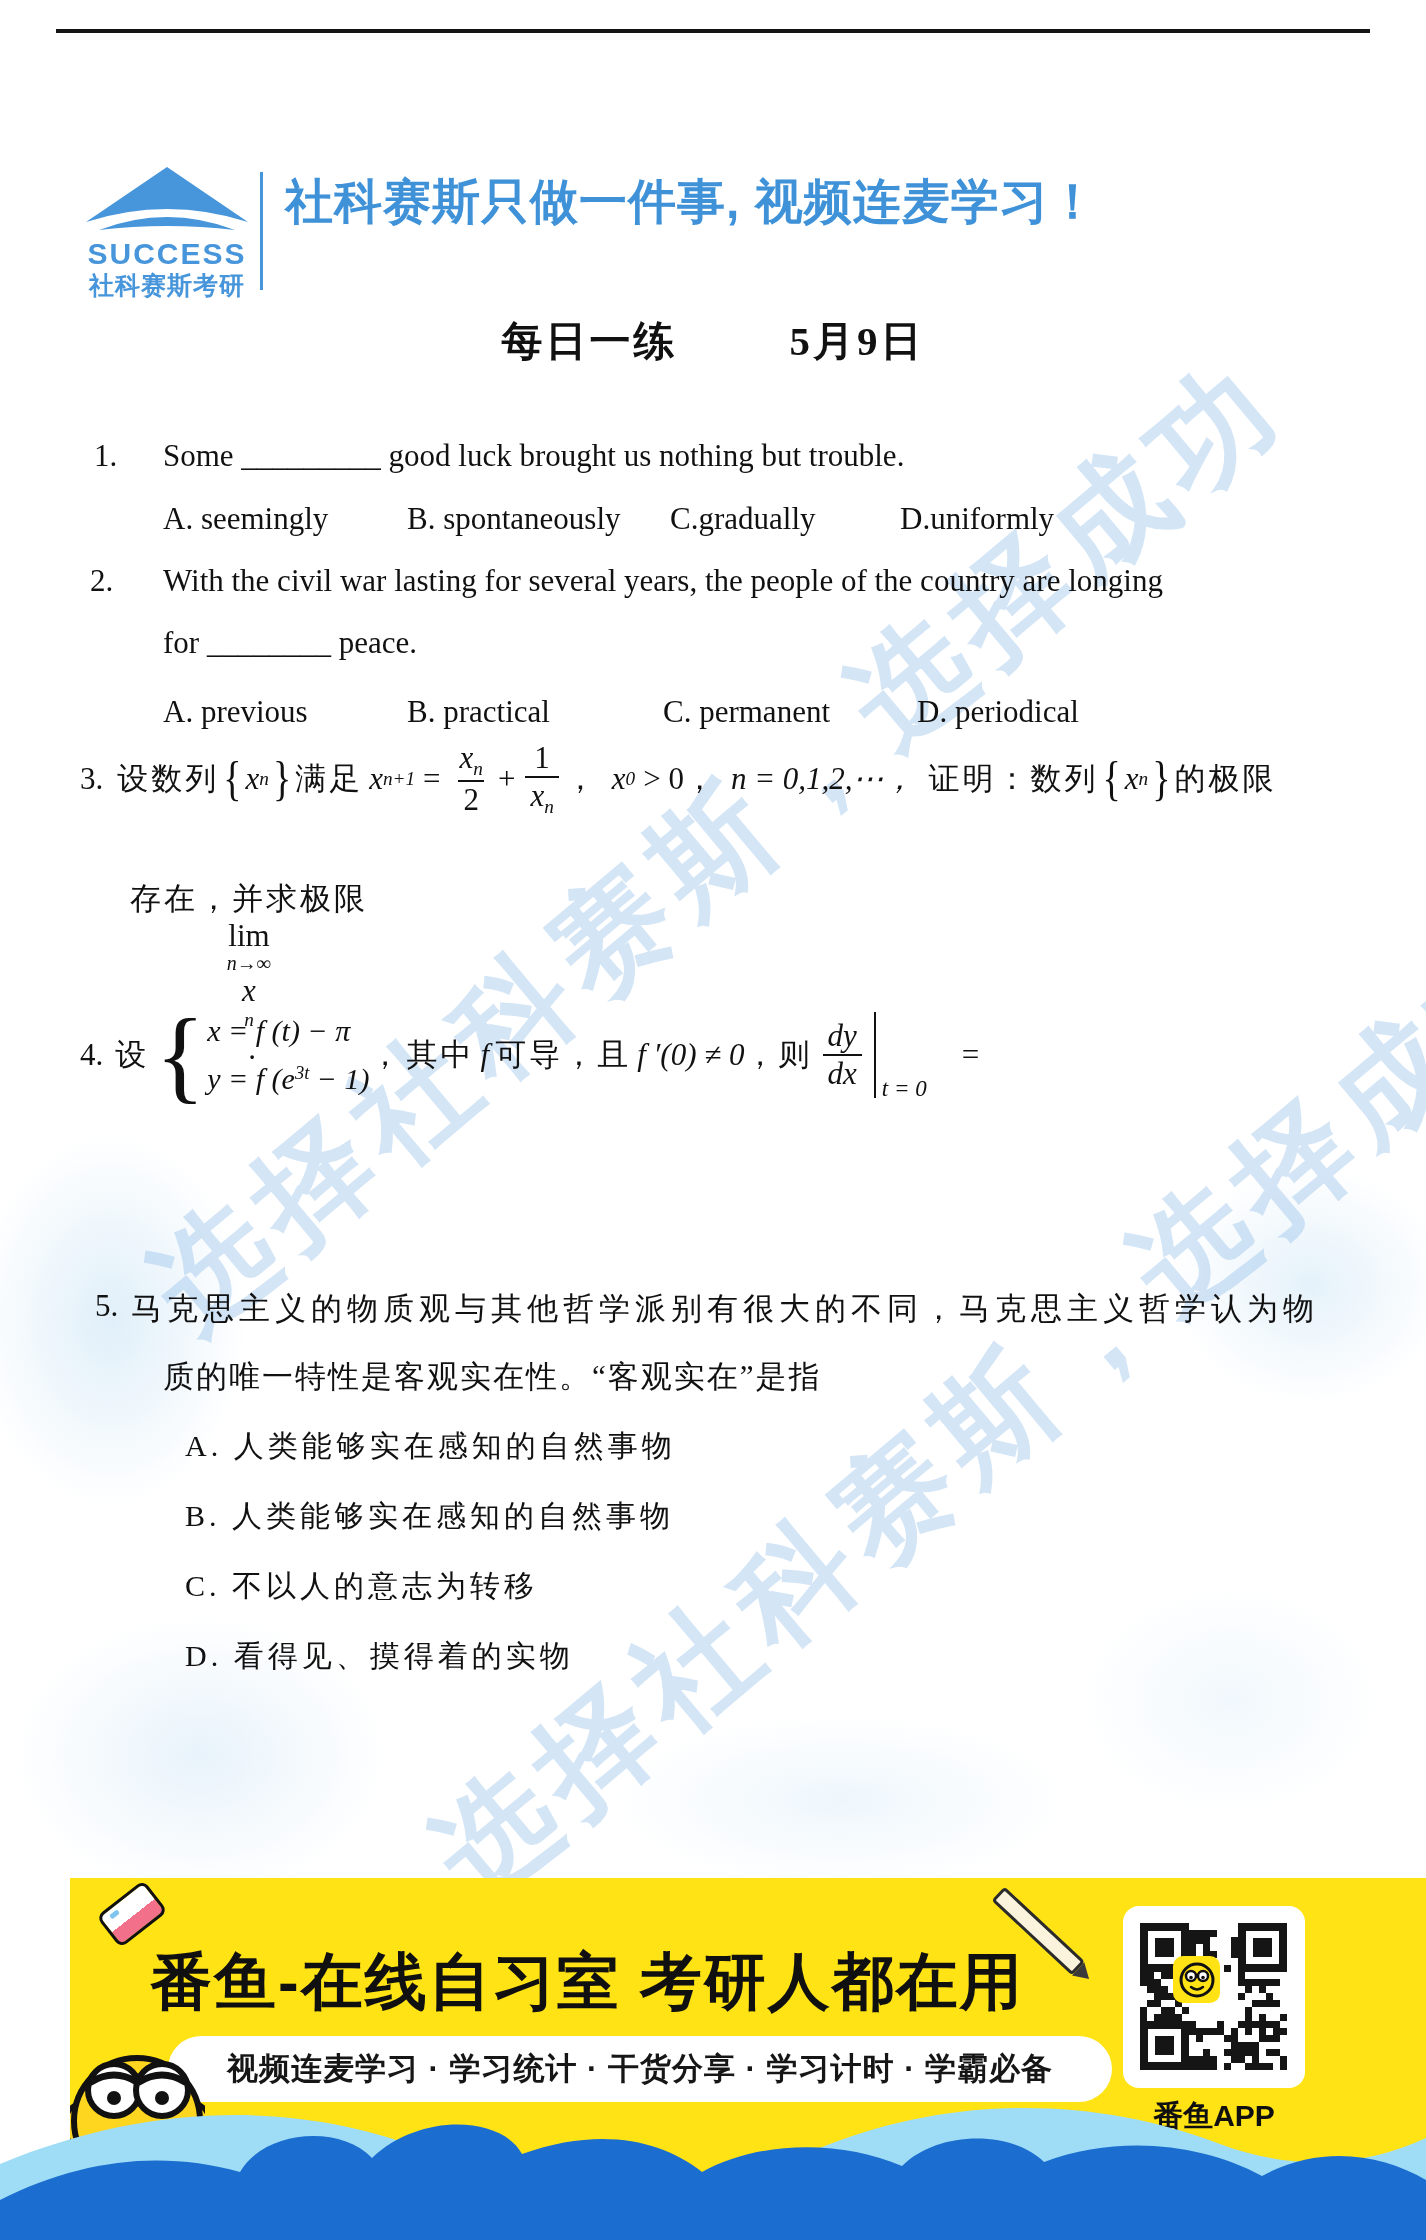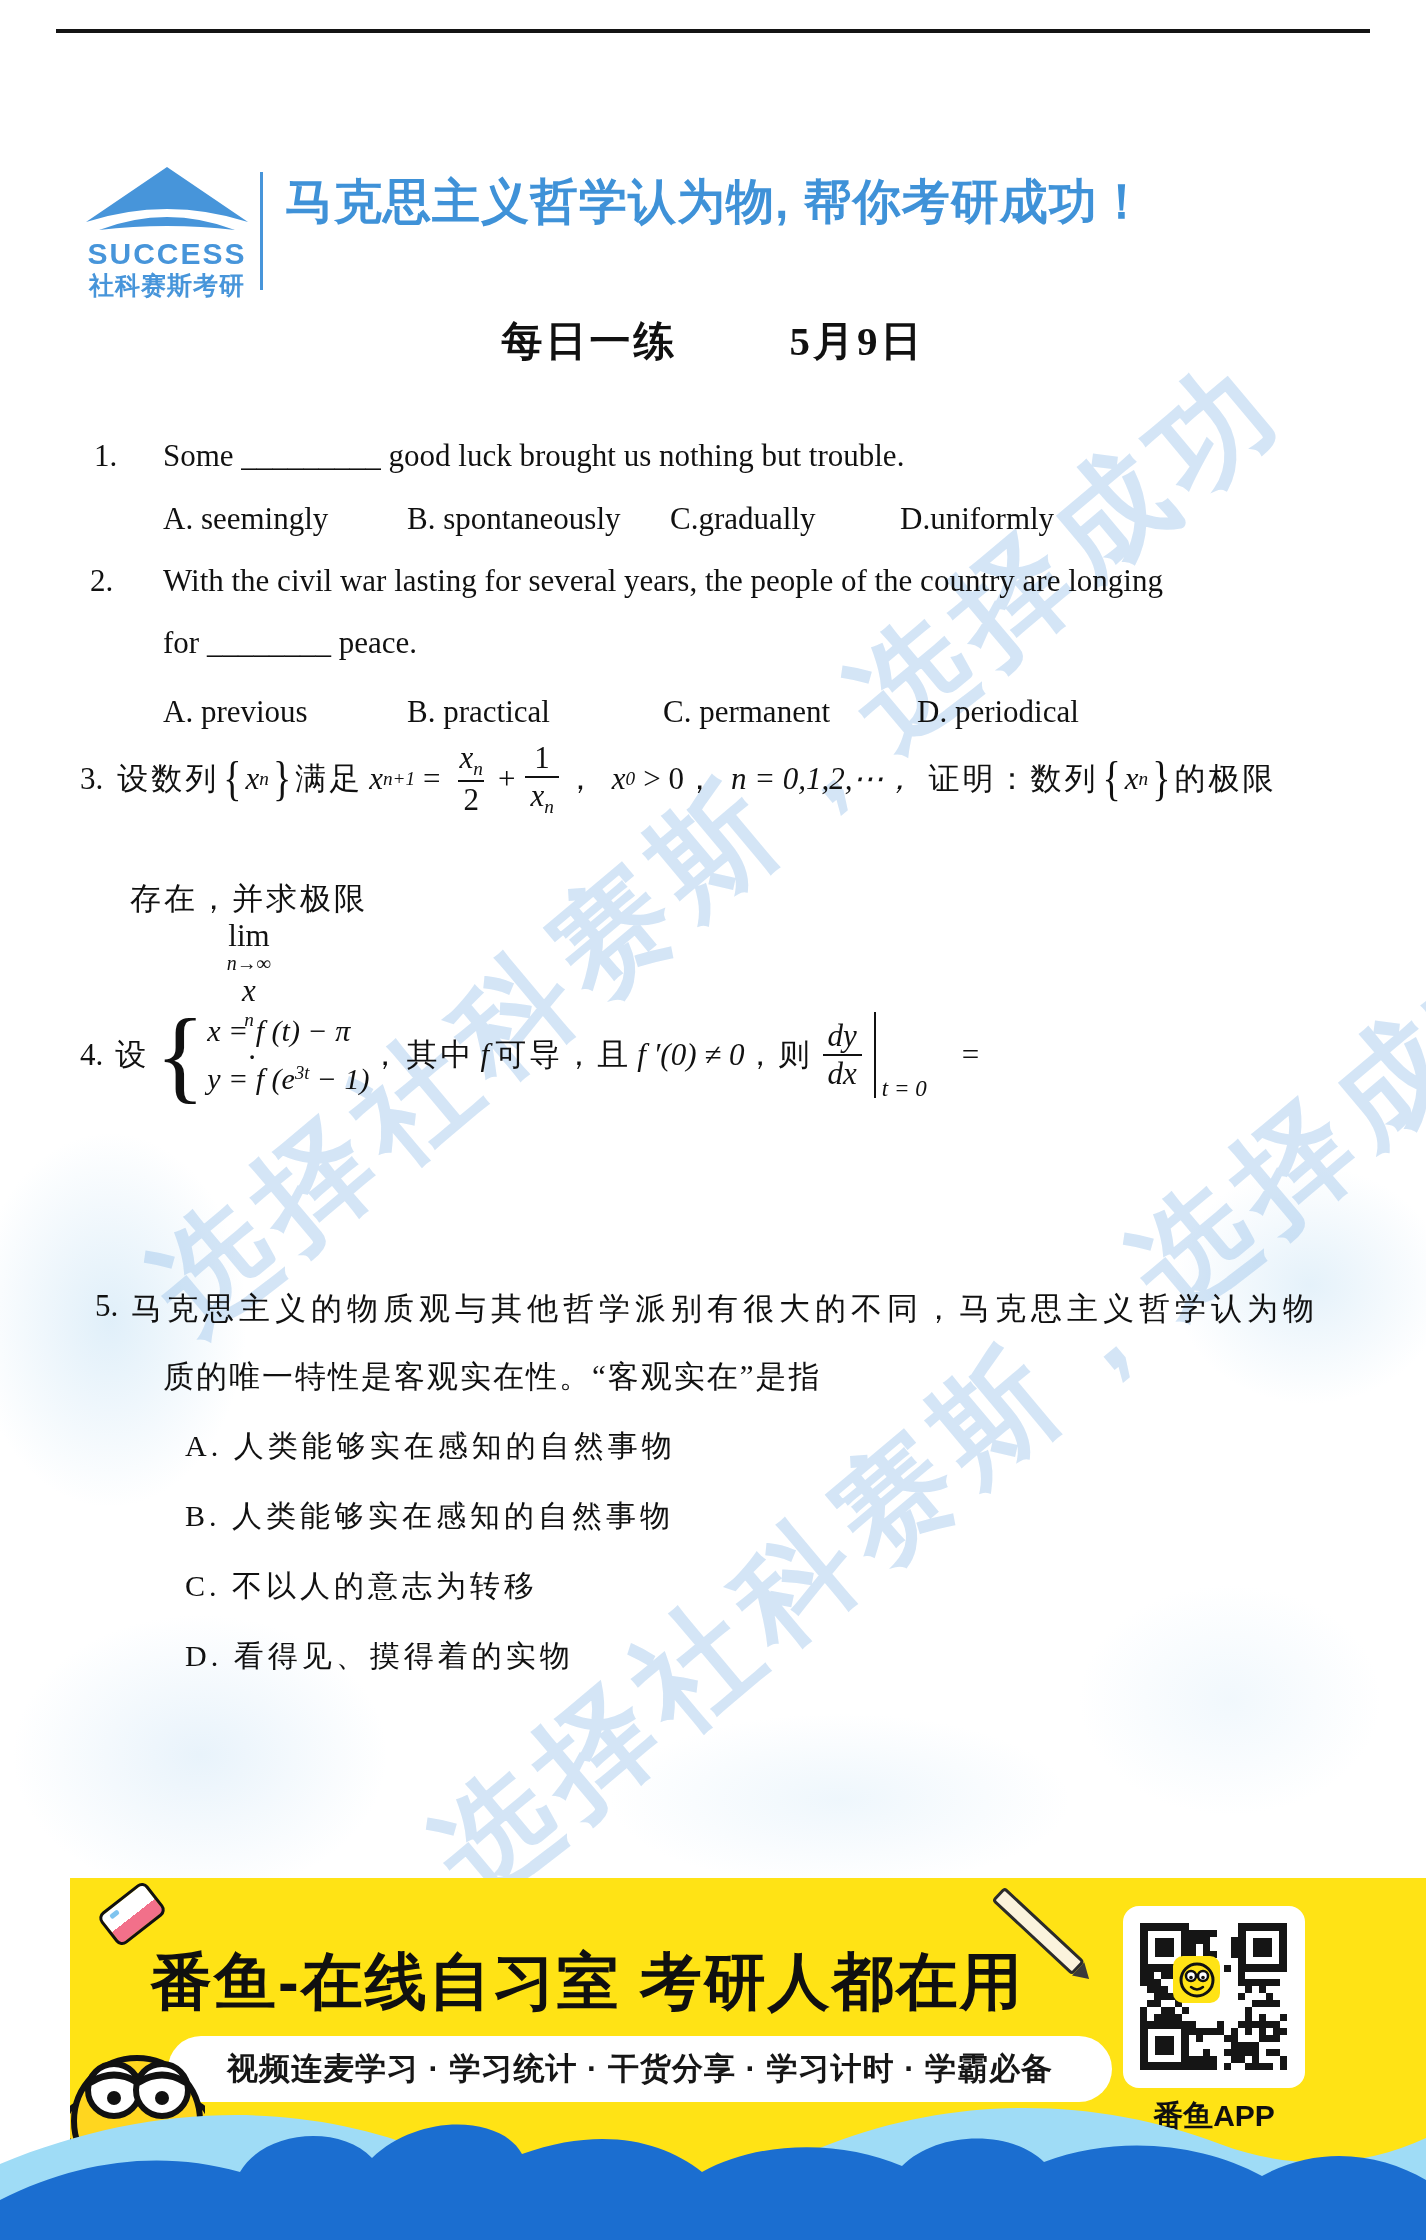--- a/index.html
+++ b/index.html
@@ -138,21 +138,21 @@
 
 <div class="abs content" id="logo-wrap">
   <svg width="172" height="74" viewBox="0 0 172 74">
     <path d="M86,3 L167,58 Q86,32 5,58 Z" fill="#4795DA"></path>
     <path d="M18,66 Q86,40 154,66 Q86,58 18,66 Z" fill="#4795DA"></path>
   </svg>
   <div id="brand-en">SUCCESS</div>
   <div id="brand-cn">社科赛斯考研</div>
 </div>
 <div class="abs content" id="brand-divider"></div>
-<div class="abs content" id="slogan">马克思主义哲学认为物, 帮你考研成功！</div>
+<div class="abs content" id="slogan">社科赛斯只做一件事, 视频连麦学习！</div>
 
 <div class="abs content" id="title-row">
   <span>每日一练</span>
   <span>5月9日</span>
 </div>
 
 <div class="abs content qnum" id="q1-num">1.</div>
 <div class="abs content qtext" id="q1-text">Some _________ good luck brought us nothing but trouble.</div>
 <span class="content opt" id="q1-o1">A. seemingly</span>
 <span class="content opt" id="q1-o2">B. spontaneously</span>

